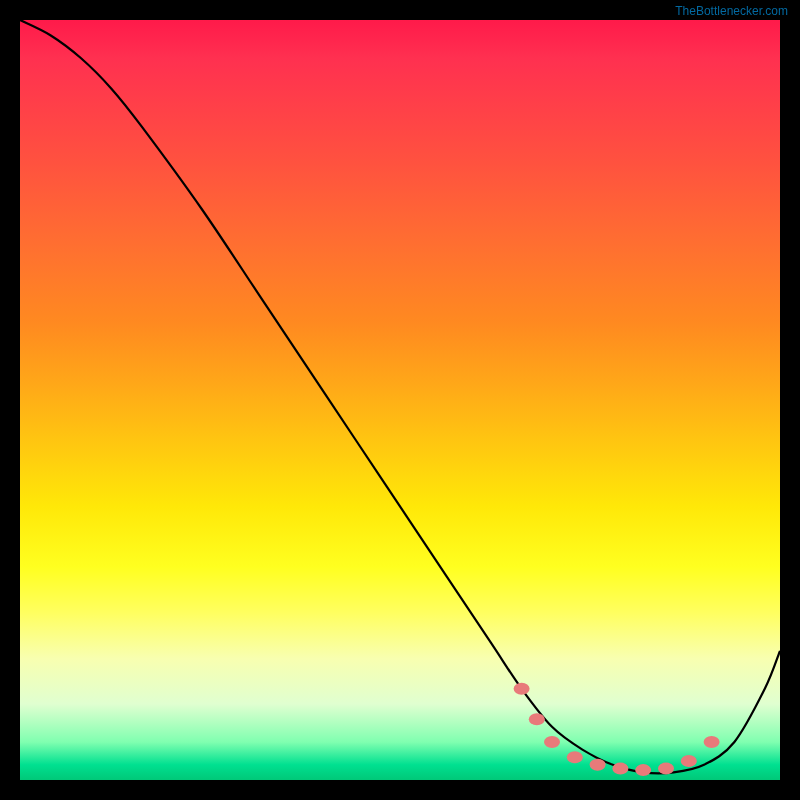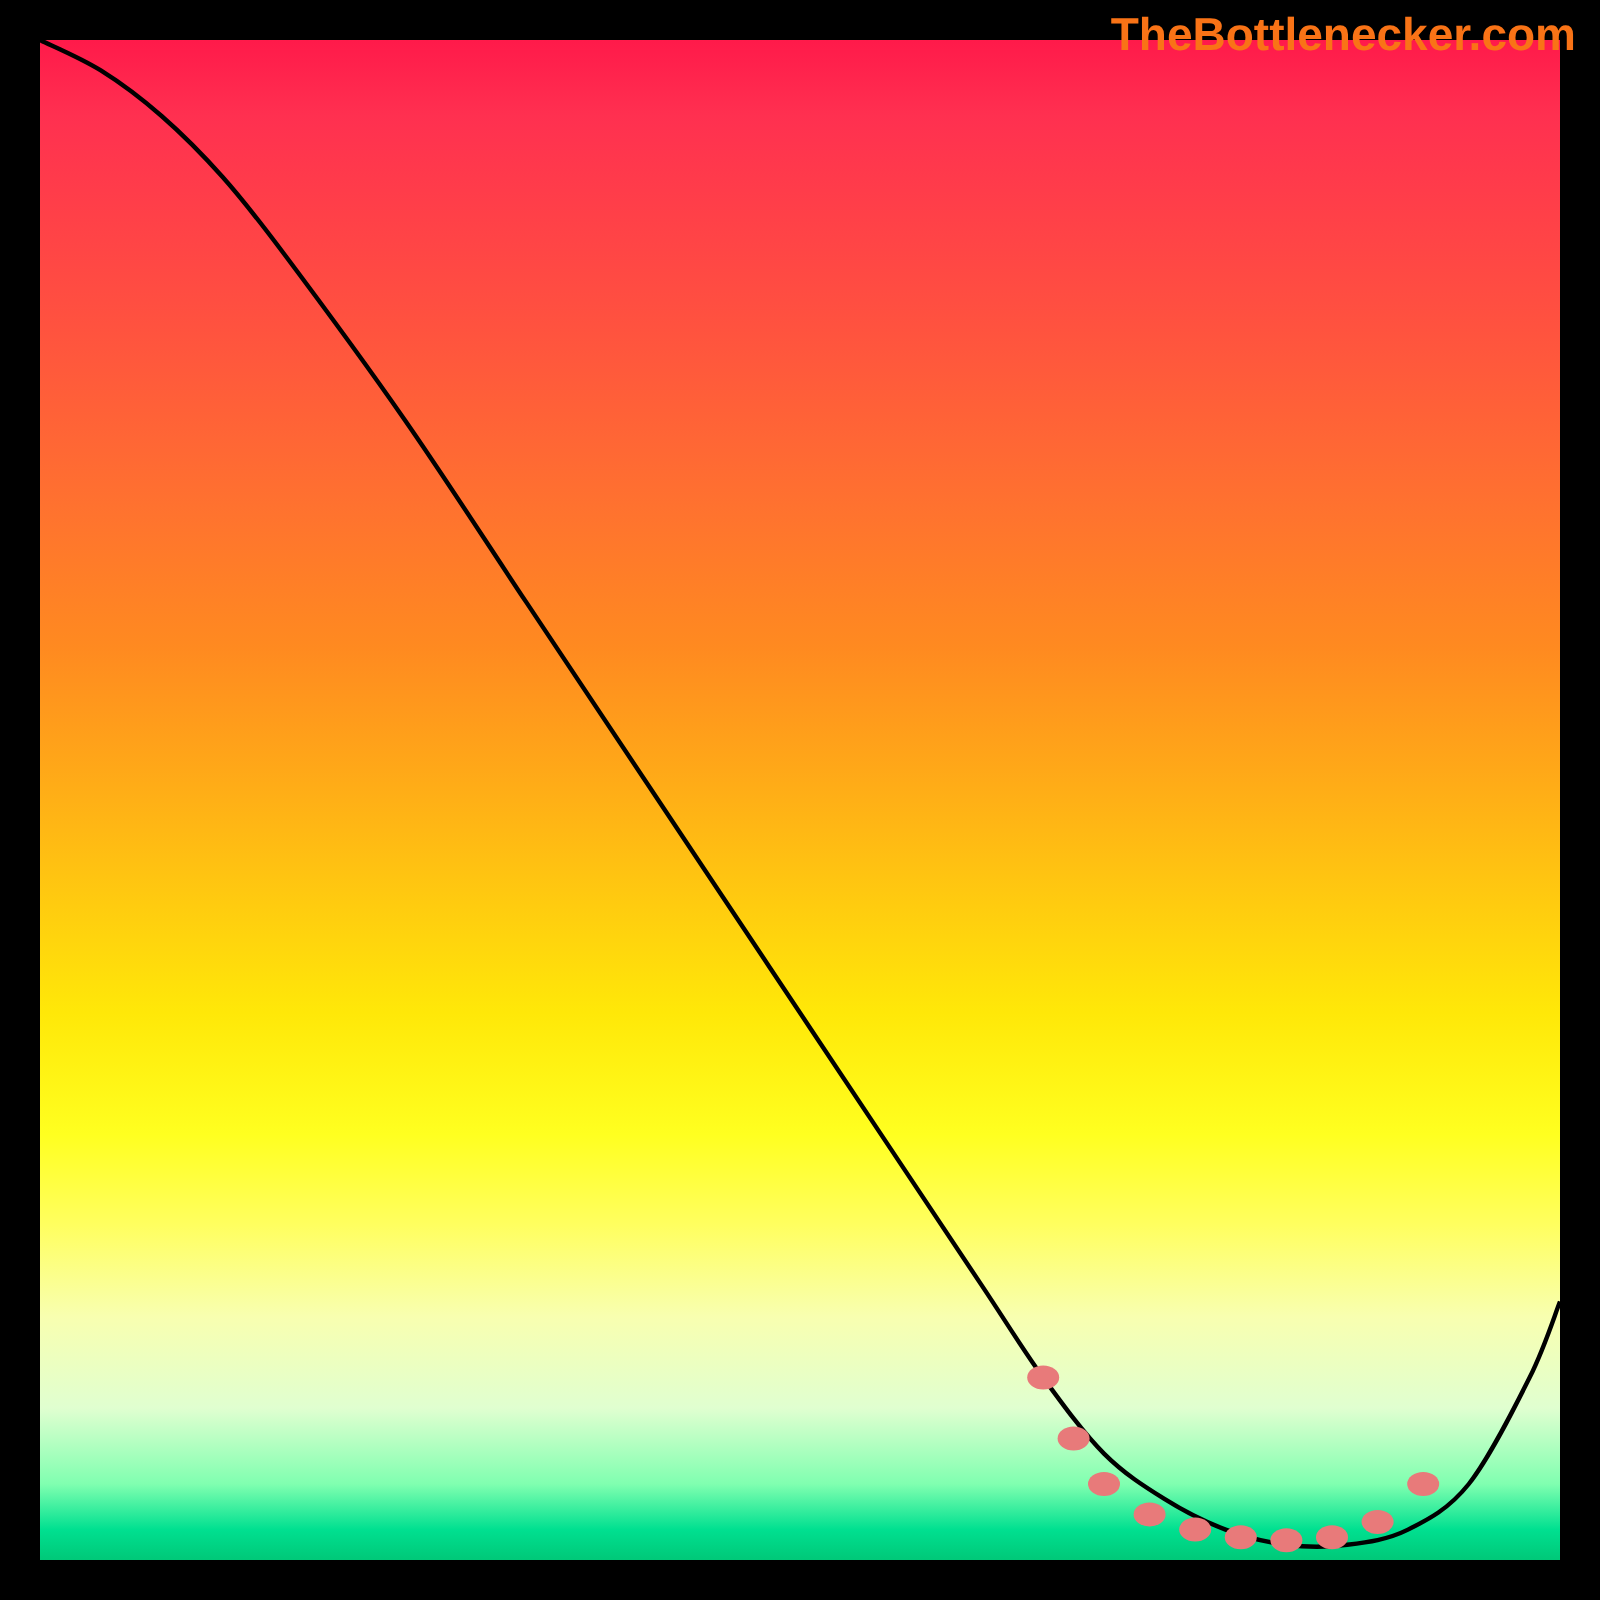--- a/index.html
+++ b/index.html
@@ -7,23 +7,23 @@
     width: 800px;
     height: 800px;
     background: #000;
     position: relative;
     font-family: Arial, sans-serif;
   }
   .watermark {
     position: absolute;
     top: 4px;
     right: 12px;
-    color: #f97316;
-    font-size: 23px;
-    font-weight: bold;
+    color: #0369a1;
+    font-size: 12px;
+    font-weight: normal;
     z-index: 10;
   }
   .plot-area {
     position: absolute;
     left: 20px;
     top: 20px;
     width: 760px;
     height: 760px;
     overflow: hidden;
   }

